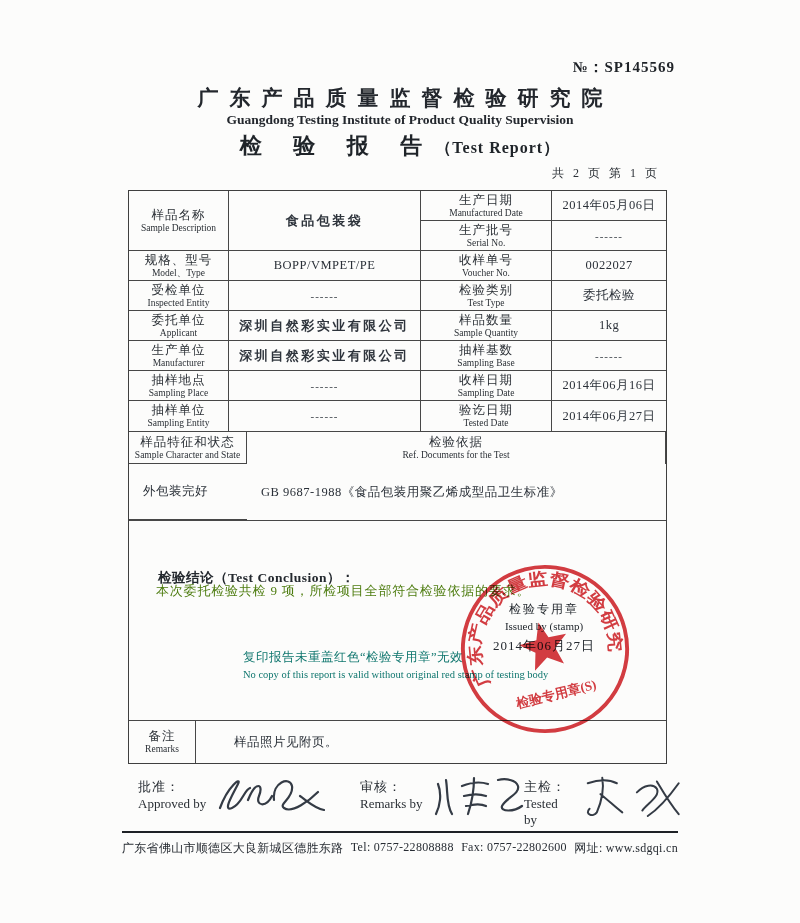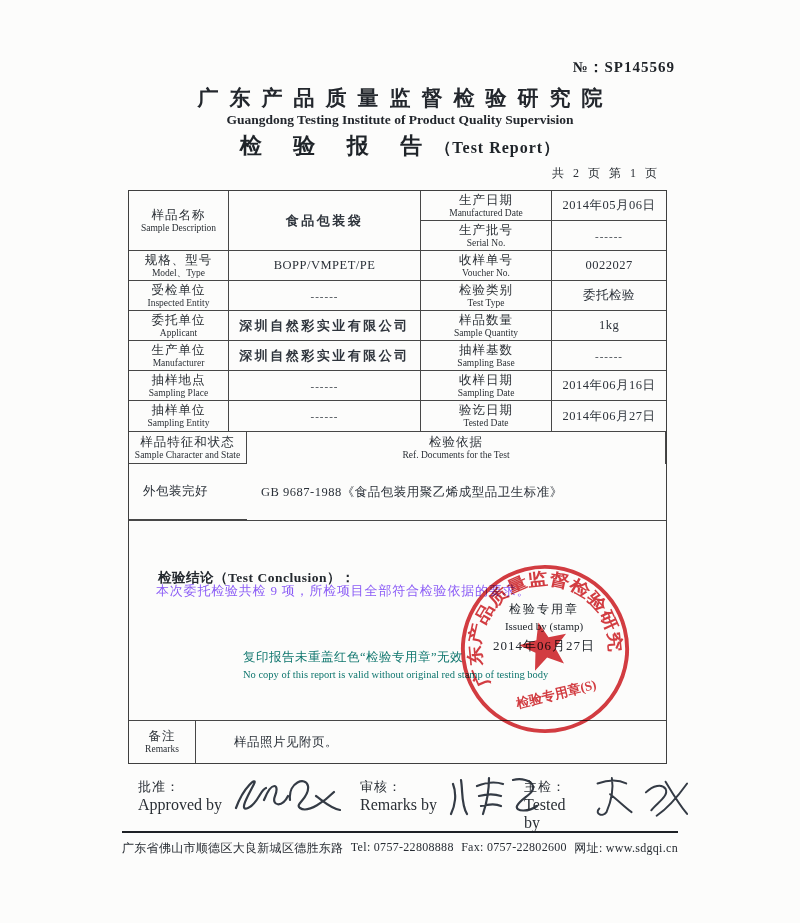--- a/index.html
+++ b/index.html
@@ -37,38 +37,38 @@
   .cell .en { font-size:9.5px; line-height:11px; color:#2b3036; }
   .cell.value { font-size:12.5px; color:#2a3038; letter-spacing:0.5px; }
   .cell.value.strong { font-weight:bold; letter-spacing:2.5px; font-size:13px; color:#2e343c; }
   .cell.dash { letter-spacing:1px; font-size:11px; color:#3a4048; }
   .cell.left-al { align-items:flex-start; padding-left:14px; }
   .span2r { grid-row:span 2; }
 
   
   .concl { position:relative; height:200px; }
   .concl-title { position:absolute; left:13px; top:48px; font-size:13.5px; font-weight:bold; letter-spacing:0.5px; color:#23282e;margin-left:16px; }
-  .concl-body { position:absolute; left:27px; top:61px; font-size:13px; letter-spacing:0.8px; color:#8b5cf6; }
+  .concl-body { position:absolute; left:27px; top:61px; font-size:13px; letter-spacing:0.8px; color:#4d7c0f; }
   .stamp-meta { position:absolute; left:290px; top:80px; width:250px; text-align:center; color:#23282e; }
   .stamp-meta .l1 { font-size:12px; letter-spacing:2px; }
   .stamp-meta .l2 { font-size:11px; margin-top:2px; }
   .stamp-meta .l3 { font-size:13px; margin-top:5px; letter-spacing:1px; }
   .notice { position:absolute; right:3px; top:128px; width:420px; text-align:left; color:#0f766e; }
   .notice .cn { font-size:12.5px; letter-spacing:0.5px; }
   .notice .en { font-size:10.5px; margin-top:3px; }
 
   
   .stamp { position:absolute; left:328px; top:40px; width:176px; height:176px;
            transform:rotate(-14deg); opacity:0.88; mix-blend-mode:multiply; pointer-events:none; }
 
   
   .signatures { position:absolute; top:772px; left:128px; width:539px; height:52px; }
   .sig-group { position:absolute; top:6px; display:flex; align-items:flex-start; }
   .sig-group .lbl .cn { font-size:13px; letter-spacing:1px; color:#2a2f35; }
-  .sig-group .lbl .en { font-size:16px; color:#2a2f35; }
+  .sig-group .lbl .en { font-size:13px; color:#2a2f35; }
   .sig-svg { margin-left:6px; margin-top:-8px; }
   .g1 { left:10px; } .g2 { left:232px; } .g3 { left:396px; }
 
   
   .footer { position:absolute; top:831px; left:122px; width:556px;
             border-top:2.5px solid #1e2126; padding-top:7px;
             display:flex; justify-content:space-between;
             font-size:12px; color:#272c33; letter-spacing:0.3px; }
 </style>
 </head>

